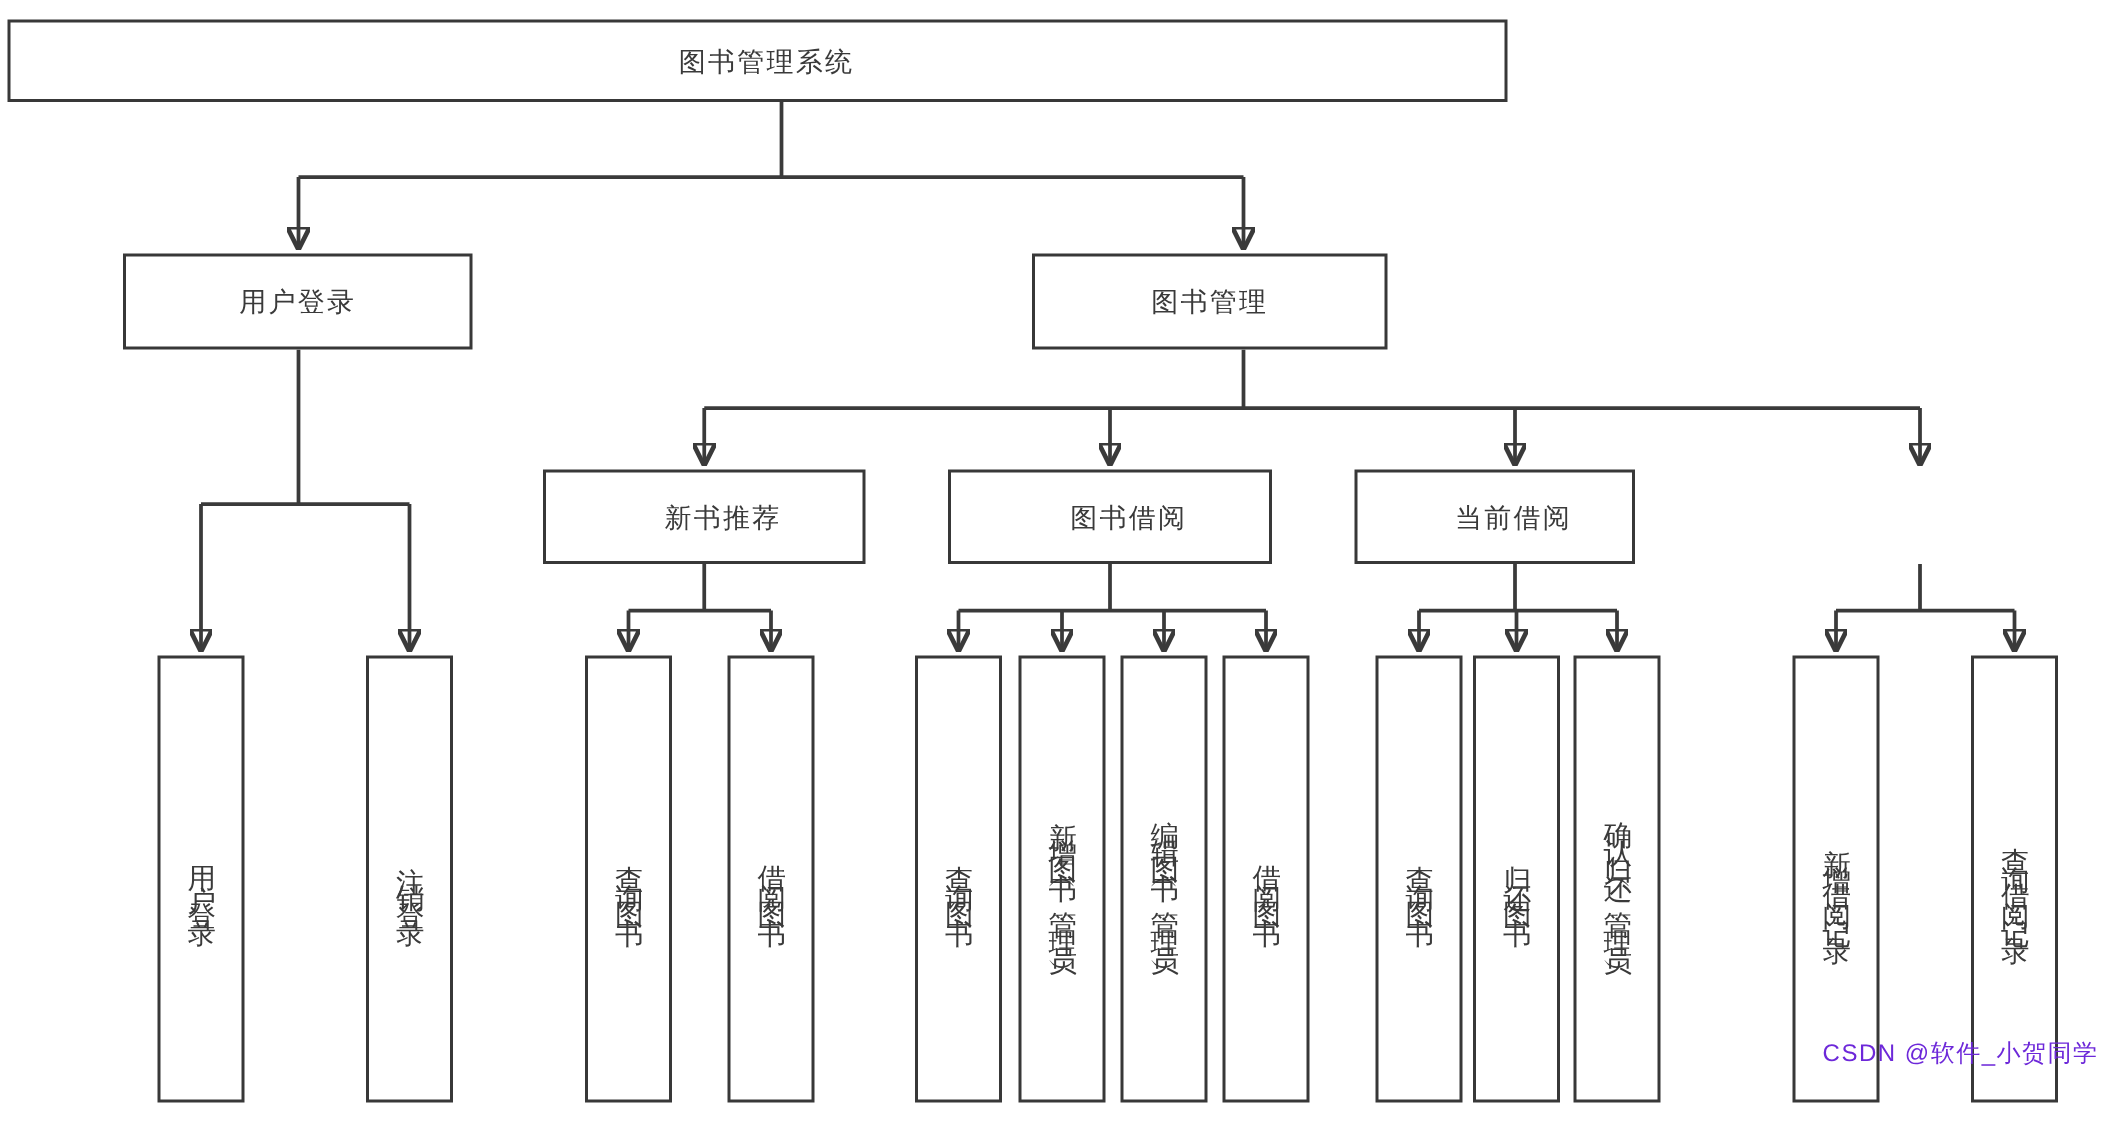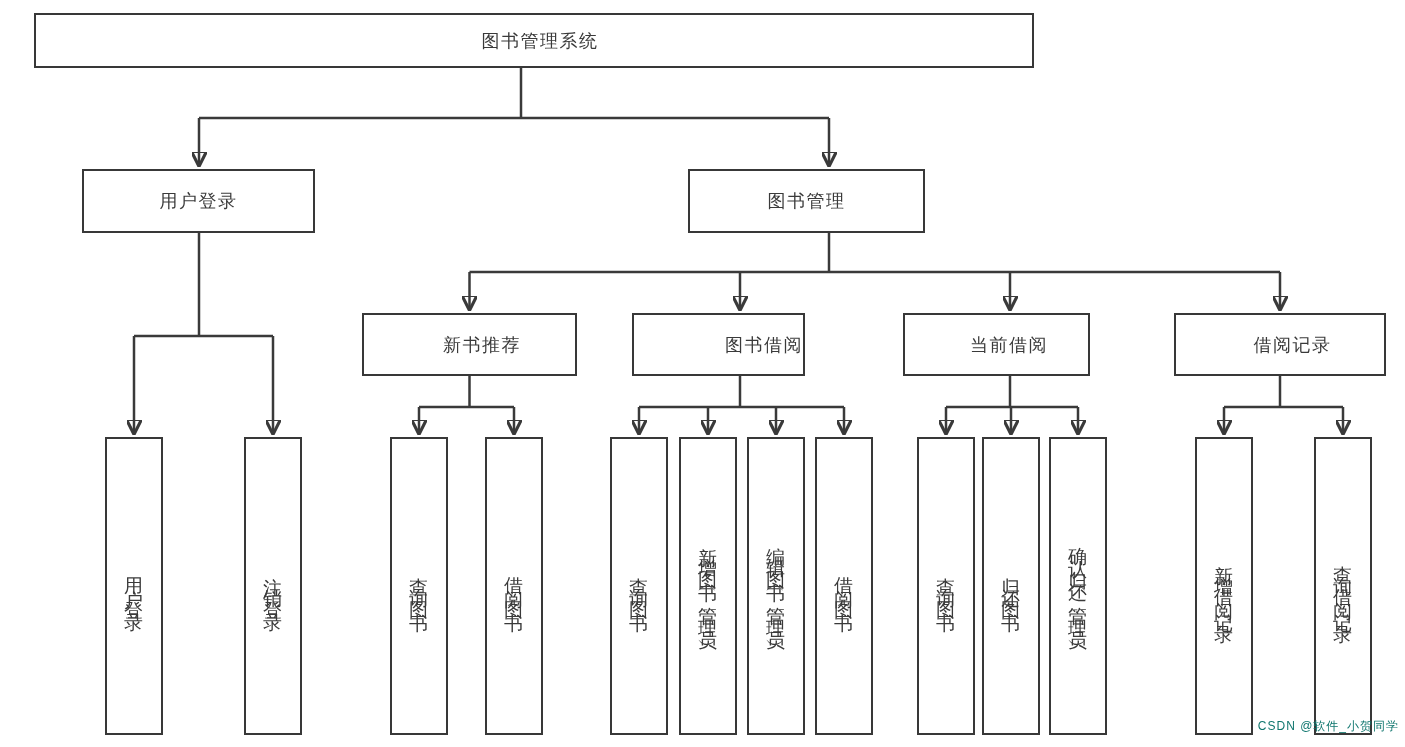--- a/index.html
+++ b/index.html
@@ -54,24 +54,24 @@
   }
   .box.v {
     width: 58px;
     top: 437px;
     height: 298px;
   }
   .lvl2 { top: 169px; height: 64px; }
   .lvl3 { top: 313px; height: 63px; padding-left: 25px; }
   .watermark {
     position: absolute;
-    top: 718px;
+    top: 692px;
     right: 6px;
-    font-size: 12px;
-    color: #0f766e;
+    font-size: 16px;
+    color: #6d28d9;
     letter-spacing: 1px;
     white-space: nowrap;
   }
 </style>
 </head>
 <body>
 
 <div class="canvas">
 
   <svg class="wires" viewBox="0 0 1405 747">
@@ -115,42 +115,39 @@
     <path d="M946 407 V432" marker-end="url(#arw)"></path>
     <path d="M1011 407 V432" marker-end="url(#arw)"></path>
     <path d="M1078 407 V432" marker-end="url(#arw)"></path>
 
     <path d="M1280 376 V407"></path>
     <path d="M1224 407 H1343"></path>
     <path d="M1224 407 V432" marker-end="url(#arw)"></path>
     <path d="M1343 407 V432" marker-end="url(#arw)"></path>
   </svg>
 
-  <div class="box h" style="left:34px; top:13px; width:1000px; height:55px;padding-left:12px;">
+  <div class="box h" style="left:5px; top:13px; width:1000px; height:55px;padding-left:12px;">
     <span>图书管理系统</span>
   </div>
 
   <div class="box h lvl2" style="left:82px; width:233px;">
     <span>用户登录</span>
   </div>
   <div class="box h lvl2" style="left:688px; width:237px;">
     <span>图书管理</span>
   </div>
 
   <div class="box h lvl3" style="left:362px; width:215px;">
     <span>新书推荐</span>
   </div>
-  <div class="box h lvl3" style="left:632px; width:173px;justify-content:flex-end;">
+  <div class="box h lvl3" style="left:632px; width:216px;">
     <span>图书借阅</span>
   </div>
   <div class="box h lvl3" style="left:903px; width:187px;">
     <span>当前借阅</span>
-  </div>
-  <div class="box h lvl3" style="left:1174px; width:212px;">
-    <span>借阅记录</span>
   </div>
 
   <div class="box v" style="left:105px;">
     <span>用户登录</span>
   </div>
   <div class="box v" style="left:244px;">
     <span>注销登录</span>
   </div>
 
   <div class="box v" style="left:390px;">

